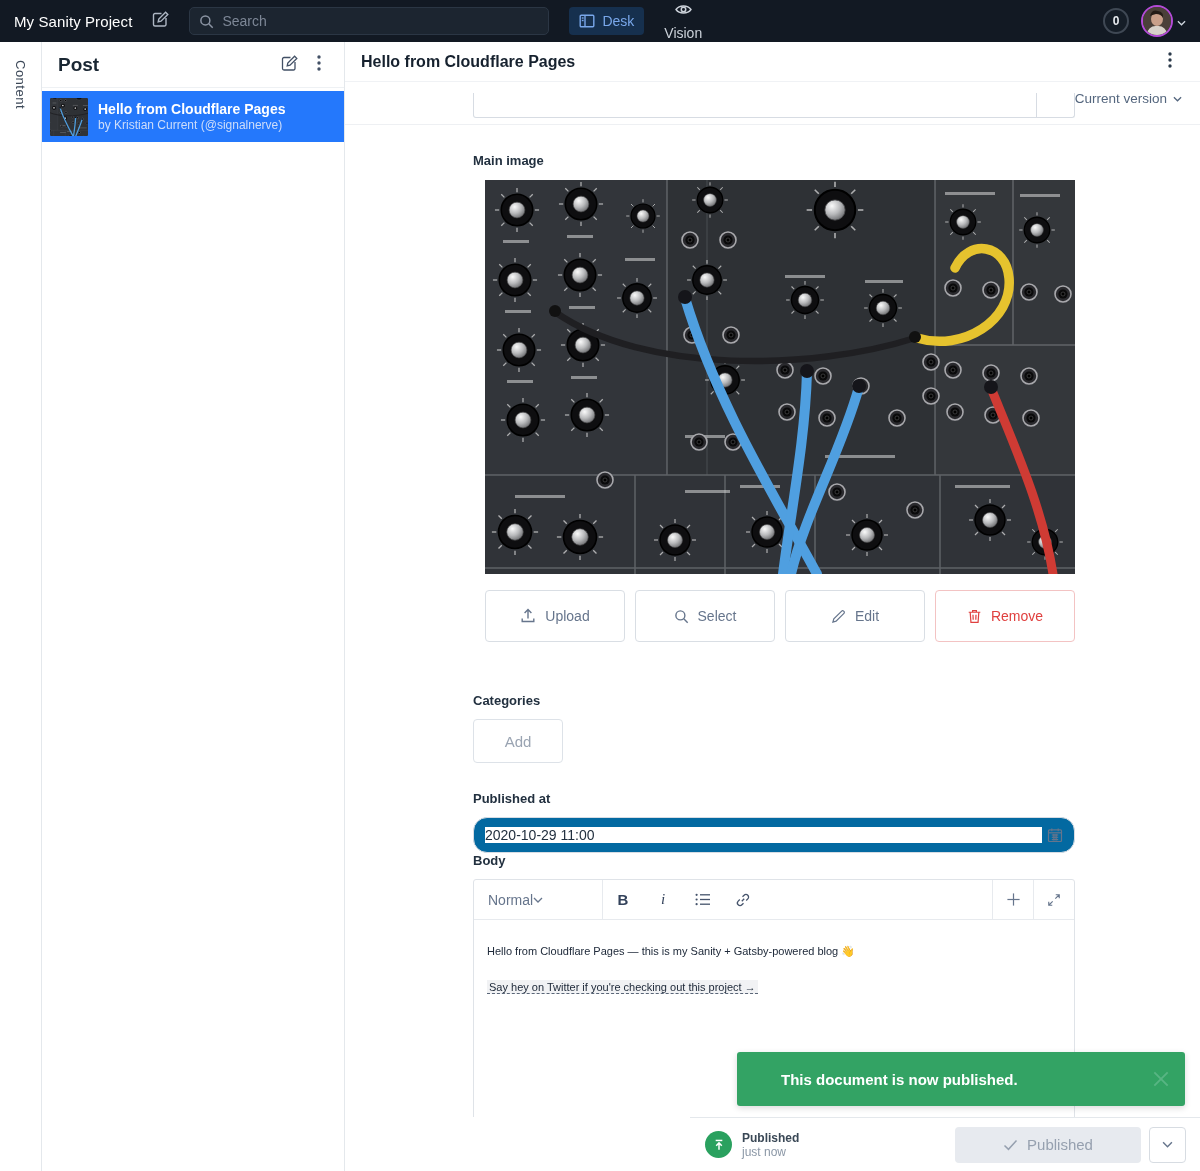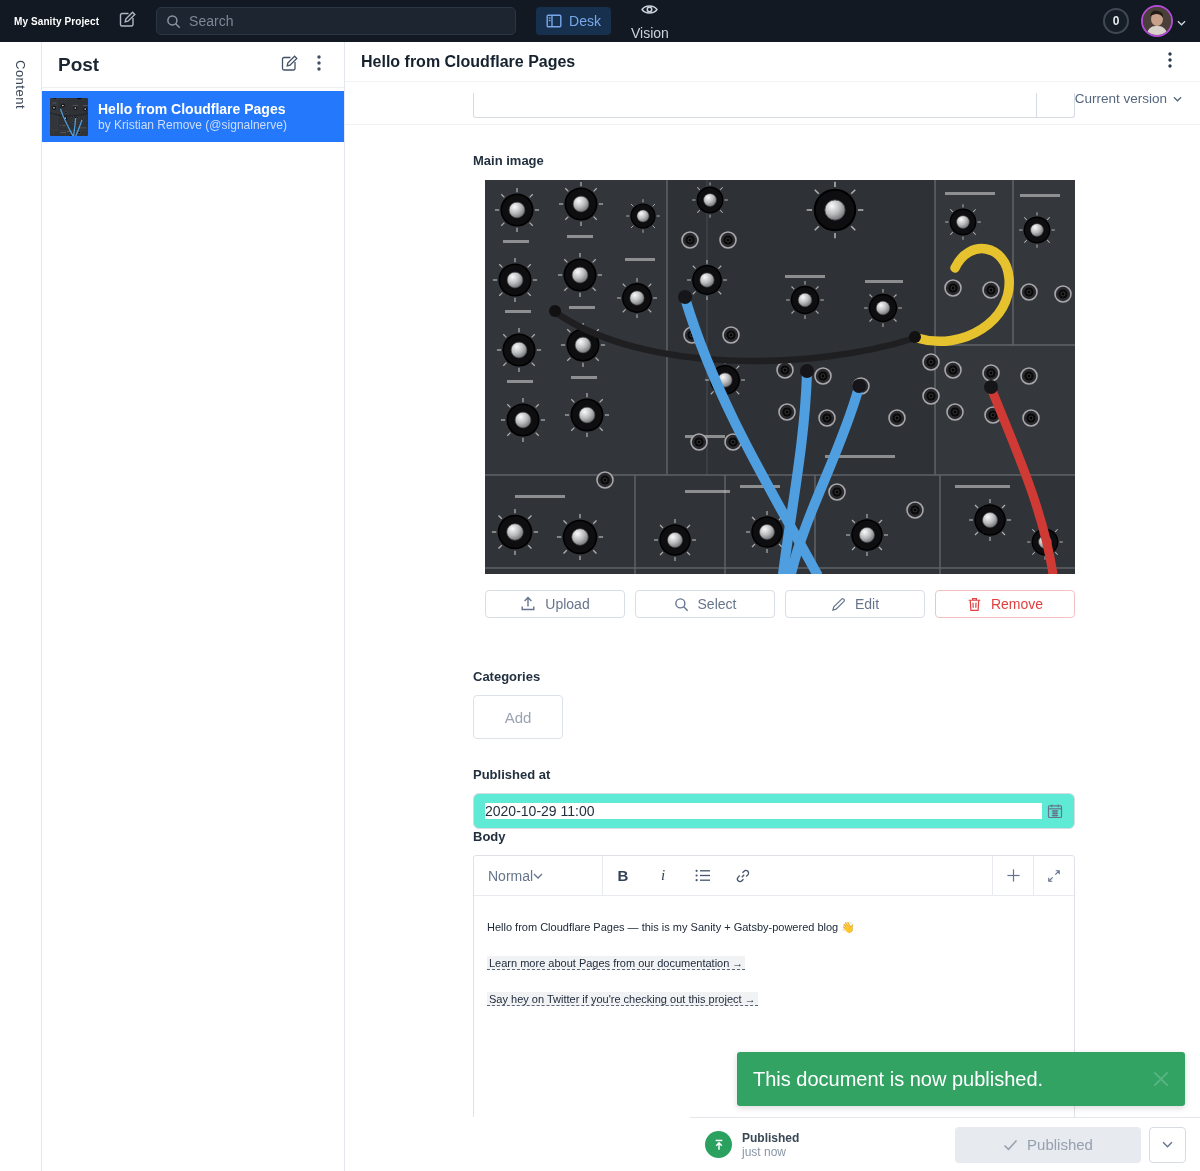--- a/index.html
+++ b/index.html
@@ -3,21 +3,21 @@
 <meta charset="utf-8">
 <style>
   * { box-sizing: border-box; margin: 0; padding: 0; }
   html,body { width:1200px; }
   body { font-family: "Liberation Sans", "DejaVu Sans", sans-serif; background:#fff; }
   .root { position:relative; width:1200px; height:1171px; background:#fff; overflow:hidden; }
 
   
   .navbar { position:absolute; top:0; left:0; right:0; height:42px; background:#121923;
             display:flex; align-items:center; padding:0 14px; z-index:20; }
-  .nav-title { color:#fff; font-size:10px; font-weight:700; letter-spacing:.1px; }
+  .nav-title { color:#fff; font-size:15px; font-weight:400; letter-spacing:.1px; }
   .icon-btn { background:none; border:none; cursor:pointer; display:flex; align-items:center; justify-content:center; }
   .nav-compose { margin-left:20px; color:#aeb7c4; }
   .nav-search { margin-left:20px; width:360px; height:28px; background:#1c2530; border:1px solid #2b3644;
                 border-radius:5px; display:flex; align-items:center; padding:0 9px; gap:8px; }
   .nav-search input { background:transparent; border:none; outline:none; color:#cfd6df; font-size:14px; width:100%;
                       font-family:inherit; }
   .nav-search input::placeholder { color:#7d8796; }
   .nav-tab { display:flex; align-items:center; gap:7px; border:none; background:none; cursor:pointer;
              font-size:14px; padding:6px 10px; border-radius:4px; }
   .nav-tab.active { background:#16304e; color:#79a7ea; margin-left:20px; }
@@ -62,32 +62,32 @@
   .partial-input .seg { position:absolute; right:37px; top:0; bottom:0; width:1px; background:#d7dce3; }
   .main-hairline { position:absolute; top:82px; left:0; right:0; height:1px; background:#eef0f3; }
 
   .doc-scroll { position:absolute; top:83px; left:0; right:0; bottom:54px; overflow:hidden;
                 padding:0 125px 0 128px; }
   .field-label { font-size:13px; font-weight:700; color:#22303f; }
   .lbl-mainimage { margin-top:28px; }
   .image-box { margin:12px 0 0 12px; width:590px; height:394px; background:#2f3235; cursor:pointer; }
   .image-box svg { display:block; }
   .img-buttons { margin:16px 0 0 12px; display:flex; gap:10px; }
-  .tool-btn { flex:1; height:28px; border:1px solid #d9dee4; background:#fff; border-radius:4px; cursor:pointer;
+  .tool-btn { flex:1; height:52px; border:1px solid #d9dee4; background:#fff; border-radius:4px; cursor:pointer;
               display:flex; align-items:center; justify-content:center; gap:9px; font-size:14px; color:#66758c;
               font-family:inherit; }
   .tool-btn.danger { border-color:#f3c3c3; color:#e0403f; }
 
   .lbl-categories { margin-top:51px; }
   .add-btn { margin-top:11px; width:90px; height:44px; border:1px solid #dde2e8; border-radius:4px; background:#fff;
              color:#9aa4b2; font-size:15px; cursor:pointer; font-family:inherit; display:block; }
 
   .lbl-published { margin-top:28px; }
-  .date-field { margin-top:11px; height:36px; border:1px solid #d7dce3; border-radius:6px; display:flex;
-                align-items:center; padding:0 11px; gap:5px; background:#5eead4; }
+  .date-field { margin-top:11px; height:36px; border:1px solid #d7dce3; border-radius:14px; display:flex;
+                align-items:center; padding:0 11px; gap:5px; background:#0369a1; }
   .date-field input { flex:1; border:none; outline:none; font-size:14px; color:#22303f; font-family:inherit; }
   .date-cal { color:#66758c; display:flex; cursor:pointer; background:none; border:none; }
 
   .lbl-body { }
   .editor { margin-top:11px; border:1px solid #dfe3e8; border-radius:3px; height:400px; background:#fff; }
   .editor-toolbar { height:40px; display:flex; align-items:stretch; border-bottom:1px solid #e7eaee; }
   .style-select { width:128px; display:flex; align-items:center; padding:0 14px;
                   border:none; background:none; cursor:pointer; color:#66758c; font-size:14px; font-family:inherit; }
   .tb-divider { width:1px; background:#e7eaee; }
   .tb-btn { width:40px; display:flex; align-items:center; justify-content:center; background:none; border:none;
@@ -98,21 +98,21 @@
   .tb-right { width:41px; border-left:1px solid #e7eaee; display:flex; align-items:center; justify-content:center;
               background:none; cursor:pointer; color:#66758c; border-top:none; border-bottom:none; border-right:none; }
   .editor-content { padding:21px 13px; font-size:11px; color:#202b3b; }
   .editor-content p { margin-bottom:15px; line-height:21px; }
   .body-link { color:#202b3b; background:#f1f2f4; border-bottom:1px dashed #5a6678; text-decoration:none;
                padding:1px 2px 0 2px; cursor:pointer; }
 
   
   .toast { position:absolute; left:737px; top:1052px; width:448px; height:54px; background:#33a364; border-radius:3px;
            display:flex; align-items:center; padding:0 16px; z-index:30; box-shadow:0 2px 6px rgba(0,0,0,.15); }
-  .toast-msg { color:#fff; font-size:20px; font-weight:400; flex:1; }
+  .toast-msg { color:#fff; font-size:15px; font-weight:700; flex:1;margin-left:28px; }
   .toast-close { color:#58b583; background:none; border:none; cursor:pointer; display:flex; }
 
   
   .doc-footer { position:absolute; left:345px; right:0; bottom:0; height:54px; background:#fff;
                 border-top:1px solid #e4e8ec; display:flex; align-items:center; padding:0 14px; z-index:25; }
   .pub-state { display:flex; align-items:center; gap:10px; margin-left:1px; }
   .pub-circle { width:27px; height:27px; border-radius:50%; background:#2aa15f; color:#fff; display:flex;
                 align-items:center; justify-content:center; }
   .pub-state-title { font-size:12px; font-weight:700; color:#3a4856; line-height:14px; }
   .pub-state-time { font-size:12px; color:#8b97a6; line-height:14px; }
@@ -345,21 +345,21 @@
       </button>
     </div>
     <div class="list-item">
       <span class="list-thumb">
         <svg width="38" height="38" viewBox="120 40 300 300" preserveAspectRatio="xMidYMid slice">
             <use href="#synth-art" x="0" y="0" width="590" height="394"></use>
           </svg>
       </span>
       <span class="list-item-text">
         <div class="list-item-title">Hello from Cloudflare Pages</div>
-        <div class="list-item-sub">by Kristian Remove (@signalnerve)</div>
+        <div class="list-item-sub">by Kristian Current (@signalnerve)</div>
       </span>
     </div>
   </div>
 
   <div class="main-pane">
     <div class="doc-header">
       <span class="doc-title">Hello from Cloudflare Pages</span>
       <button class="icon-btn doc-kebab">
         <span>
           <svg width="4" height="16" viewBox="0 0 4 16" fill="currentColor">
@@ -502,21 +502,20 @@
             <span style="display:flex">
               <svg width="14" height="14" viewBox="0 0 16 16" fill="none" stroke="currentColor" stroke-width="1.3">
                 <path d="M9.5 6.5 L14 2 M10 2 h4 v4"></path>
                 <path d="M6.5 9.5 L2 14 M2 10 v4 h4"></path>
               </svg>
             </span>
           </button>
         </div>
         <div class="editor-content">
           <p>Hello from Cloudflare Pages — this is my Sanity + Gatsby-powered blog 👋</p>
-          <p><a class="body-link">Learn more about Pages from our documentation →</a></p>
           <p><a class="body-link">Say hey on Twitter if you're checking out this project →</a></p>
         </div>
       </div>
     </div>
 
     <div class="doc-footer">
       <div class="pub-state">
         <span class="pub-circle">
           <svg width="14" height="14" viewBox="0 0 16 16" fill="none" stroke="currentColor" stroke-width="1.7">
             <path d="M8 13.5 V6 M4.8 8.8 L8 5.6 L11.2 8.8"></path>

